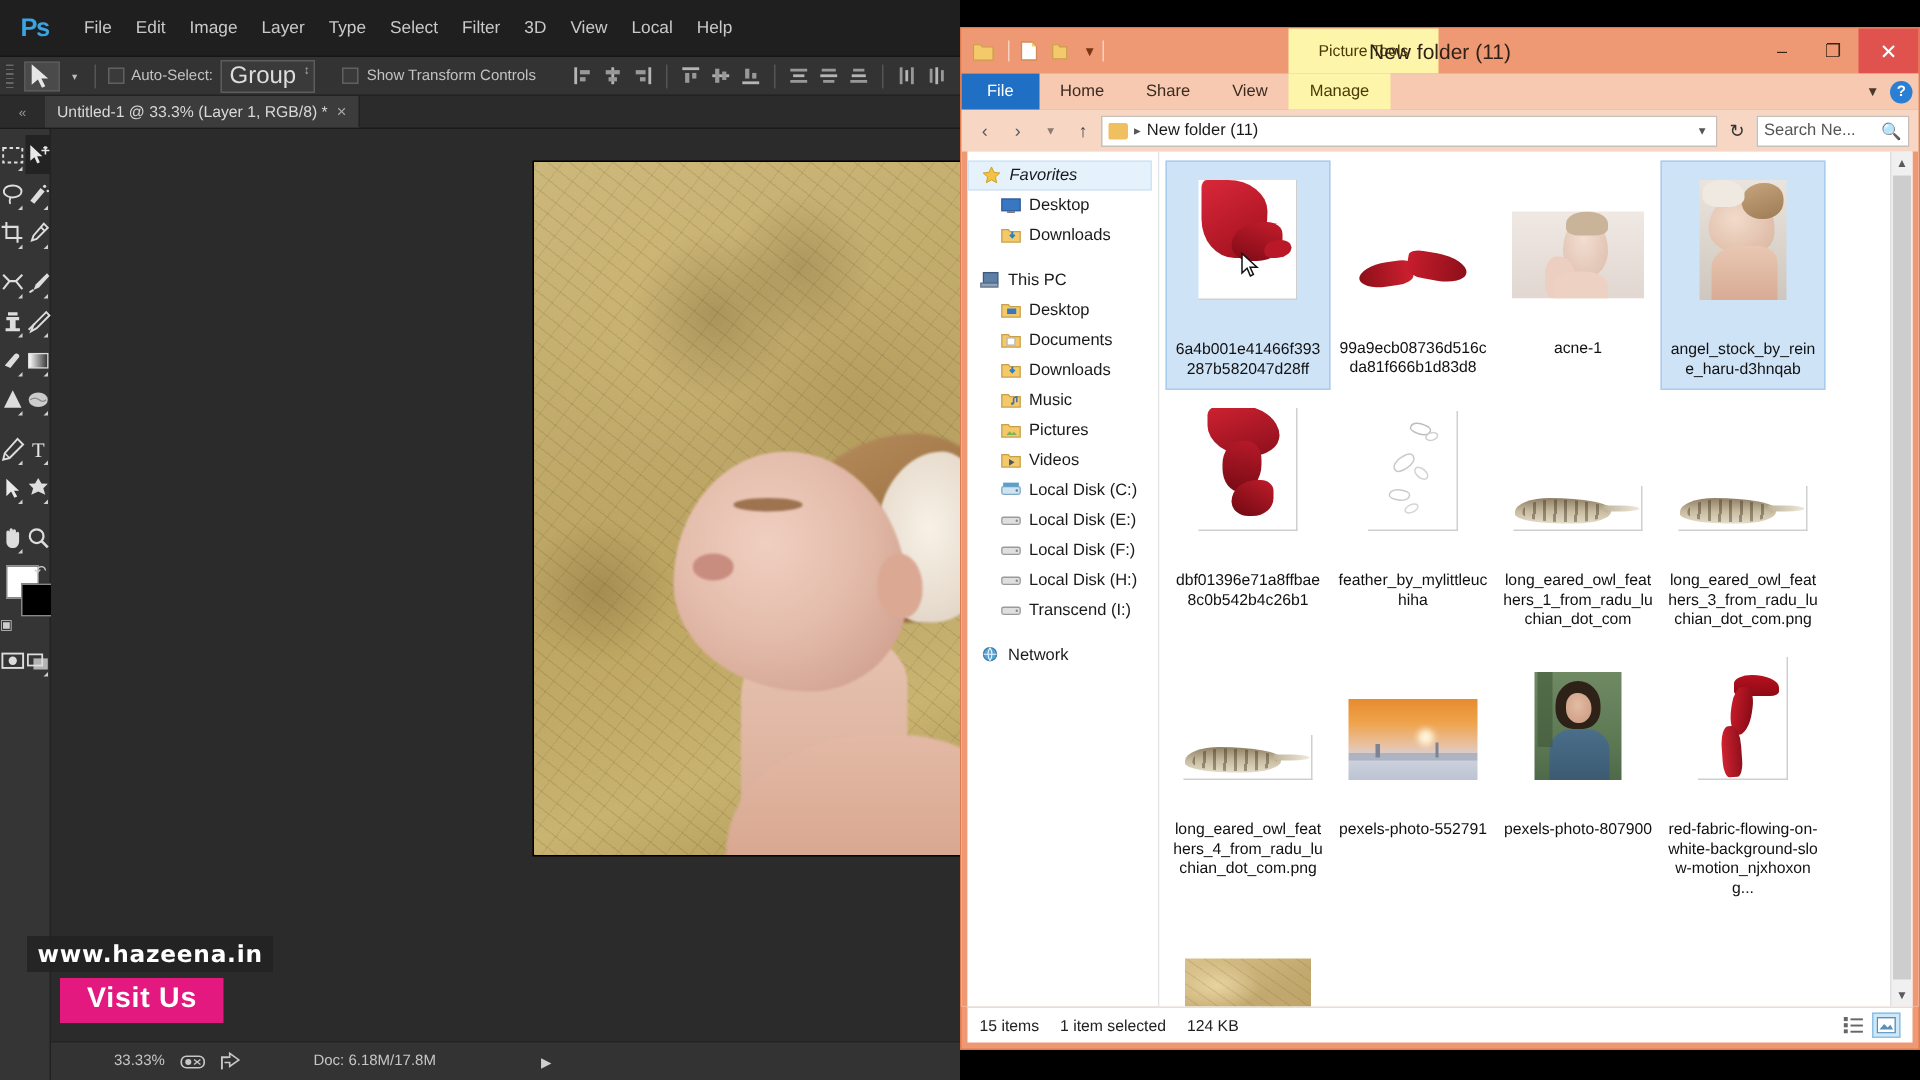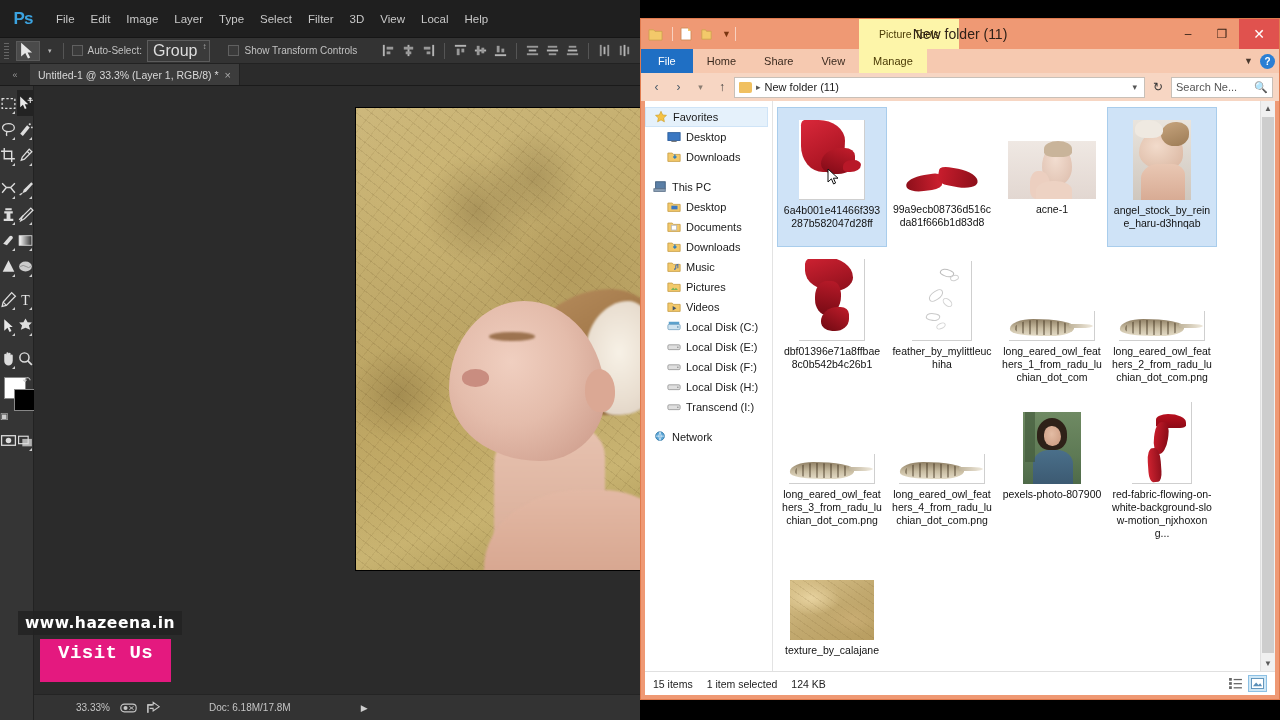--- a/index.html
+++ b/index.html
@@ -171,22 +171,22 @@
   
   #wm { position: absolute; left: 18px; bottom: 38px; width: 200px; }
   #wm-url {
     background: rgba(34,34,34,.82); color: #fff; font-size: 15.5px;
     padding: 3px 7px; letter-spacing: .5px; display: inline-block;
     font-family: "DejaVu Sans", sans-serif; font-weight: 600;
   }
   #wm-btn {
     margin-top: 4px; margin-left: 22px; display: inline-block;
     background: #e4197f; color: #fff; font-weight: bold; font-size: 19px;
-    padding: 3px 18px 18px 18px; letter-spacing: .5px;
-    font-family: Liberation Mono, monospace;
+    padding: 3px 18px 5px 18px; letter-spacing: .5px;
+    font-family: Liberation Sans, sans-serif;
   }
 
   
   #ex {
     position: absolute; left: 640px; top: 18px; width: 640px; height: 682px;
     background: #ef9974; border: 1px solid #e07b4f;
     display: flex; flex-direction: column;
   }
   #ex-title {
     height: 30px; background: #ef9974; display: flex; align-items: center;
@@ -246,33 +246,33 @@
   #search-box .mag { margin-left: auto; color: #333; font-size: 11px; }
 
   #ex-main { flex: 1; display: flex; background: #fff; overflow: hidden; border-left:4px solid #ef9974;
              border-right:4px solid #ef9974; }
   #ex-nav {
     width: 128px; background: #fff; border-right: 1px solid #e3e3e3;
     padding-top: 6px; font-size: 11px; color: #1a1a1a; overflow: hidden;
   }
   .nav-item { display: flex; align-items: center; gap: 5px; height: 20px; padding-left: 8px; white-space: nowrap; }
   .nav-item.indent { padding-left: 22px; }
-  .nav-item.sel { background: #e5f1fb; border: 1px solid #cfe4f7; height: 20px; margin-right: 4px;}
+  .nav-item.sel { background: #e5f1fb; border: 1px solid #cfe4f7; height: 20px; margin-right: 4px; font-style: italic;}
   .nav-gap { height: 10px; }
   .ni { width: 14px; height: 14px; flex: none; display: inline-block; }
 
   #ex-files {
     flex: 1; position: relative; overflow: hidden; background: #fff;
   }
   #grid {
     display: flex; flex-wrap: wrap; padding: 6px 2px 0 4px; align-content: flex-start;
   }
   .cell {
     width: 110px; min-height: 140px; display: flex; flex-direction: column; align-items: center;
-    padding: 4px 2px 6px 2px; margin-bottom: 2px;
+    padding: 4px 2px 6px 2px; margin-bottom: 2px; gap: 23px;
   }
   .cell.sel { background: #cfe3f7; border: 1px solid #a9cdec; }
   .thumb {
     width: 96px; height: 88px; display: flex; align-items: flex-end; justify-content: center;
     overflow: hidden; position: relative;
   }
   .fname {
     margin-top: 4px; font-size: 10.5px; line-height: 13px; color: #111; text-align: center;
     word-break: break-all; width: 100px;
   }
@@ -894,41 +894,42 @@
               <div class="fname">long_eared_owl_feathers_1_from_radu_luchian_dot_com</div>
             </div>
             <div class="cell">
               <div class="thumb">
                 <div class="art sheet" style="width:86px;height:30px;background:#fff;position:relative;overflow:hidden">
                   <div style="position:absolute;left:1px;top:8px;width:64px;height:17px;background:linear-gradient(180deg,#8f7f64,#c9bda2 55%,#e4dcc8);border-radius:40% 70% 40% 55% / 60% 50% 50% 40%"></div>
                   <div style="position:absolute;left:6px;top:9px;width:56px;height:15px;background:repeating-linear-gradient(92deg,rgba(60,45,25,.42) 0 2px, transparent 2px 7px);border-radius:40% 70% 40% 55% / 60% 50% 50% 40%"></div>
                   <div style="position:absolute;left:60px;top:13px;width:24px;height:4px;background:linear-gradient(90deg,#bfb39a,#efe9dc);border-radius:0 60% 60% 0"></div>
                 </div>
               </div>
-              <div class="fname">long_eared_owl_feathers_2_from_radu_luchian_dot_com.png</div>
+              <div class="fname">long_eared_owl_feathers_3_from_radu_luchian_dot_com.png</div>
             </div>
             <div class="cell">
               <div class="thumb">
                 <div class="art sheet" style="width:86px;height:30px;background:#fff;position:relative;overflow:hidden">
                   <div style="position:absolute;left:1px;top:8px;width:64px;height:17px;background:linear-gradient(180deg,#8f7f64,#c9bda2 55%,#e4dcc8);border-radius:40% 70% 40% 55% / 60% 50% 50% 40%"></div>
                   <div style="position:absolute;left:6px;top:9px;width:56px;height:15px;background:repeating-linear-gradient(92deg,rgba(60,45,25,.42) 0 2px, transparent 2px 7px);border-radius:40% 70% 40% 55% / 60% 50% 50% 40%"></div>
                   <div style="position:absolute;left:60px;top:13px;width:24px;height:4px;background:linear-gradient(90deg,#bfb39a,#efe9dc);border-radius:0 60% 60% 0"></div>
                 </div>
               </div>
-              <div class="fname">long_eared_owl_feathers_3_from_radu_luchian_dot_com.png</div>
-            </div>
-            <div class="cell">
-              <div class="thumb">
-                <div class="art sheet" style="width:86px;height:30px;background:#fff;position:relative;overflow:hidden">
-                  <div style="position:absolute;left:1px;top:8px;width:64px;height:17px;background:linear-gradient(180deg,#8f7f64,#c9bda2 55%,#e4dcc8);border-radius:40% 70% 40% 55% / 60% 50% 50% 40%"></div>
-                  <div style="position:absolute;left:6px;top:9px;width:56px;height:15px;background:repeating-linear-gradient(92deg,rgba(60,45,25,.42) 0 2px, transparent 2px 7px);border-radius:40% 70% 40% 55% / 60% 50% 50% 40%"></div>
-                  <div style="position:absolute;left:60px;top:13px;width:24px;height:4px;background:linear-gradient(90deg,#bfb39a,#efe9dc);border-radius:0 60% 60% 0"></div>
-                </div>
-              </div>
               <div class="fname">long_eared_owl_feathers_4_from_radu_luchian_dot_com.png</div>
+            </div>
+            <div class="cell">
+              <div class="thumb">
+                <div class="art" style="width:86px;height:54px;position:relative;overflow:hidden;background:linear-gradient(180deg,#e78b2f 0%,#efa44d 30%,#e8c2a4 58%,#cfd3de 72%,#bcc3d2 100%)">
+                  <div style="position:absolute;left:46px;top:20px;width:11px;height:11px;border-radius:50%;background:#fff4d8;filter:blur(2px)"></div>
+                  <div style="position:absolute;left:0;top:36px;width:86px;height:5px;background:#9ea6b6;opacity:.7"></div>
+                  <div style="position:absolute;left:18px;top:30px;width:3px;height:9px;background:#7c8394"></div>
+                  <div style="position:absolute;left:58px;top:29px;width:2px;height:10px;background:#7c8394"></div>
+                </div>
+              </div>
+              <div class="fname">pexels-photo-552791</div>
             </div>
             <div class="cell">
               <div class="thumb">
                 <div class="art" style="width:58px;height:72px;position:relative;overflow:hidden;background:linear-gradient(180deg,#6f8a63,#5e7a55 60%,#4e6a49)">
                   <div style="position:absolute;left:14px;top:6px;width:30px;height:32px;background:#2e2118;border-radius:50% 50% 40% 40%"></div>
                   <div style="position:absolute;left:21px;top:14px;width:17px;height:20px;background:radial-gradient(ellipse at 45% 40%,#e3bca4,#c9977d);border-radius:45% 55% 50% 50%"></div>
                   <div style="position:absolute;left:10px;top:38px;width:40px;height:34px;background:linear-gradient(180deg,#4a6f8a,#3c5a72);border-radius:40% 40% 0 0"></div>
                   <div style="position:absolute;left:2px;top:0;width:10px;height:50px;background:#3f5738;opacity:.6"></div>
                 </div>
               </div>

